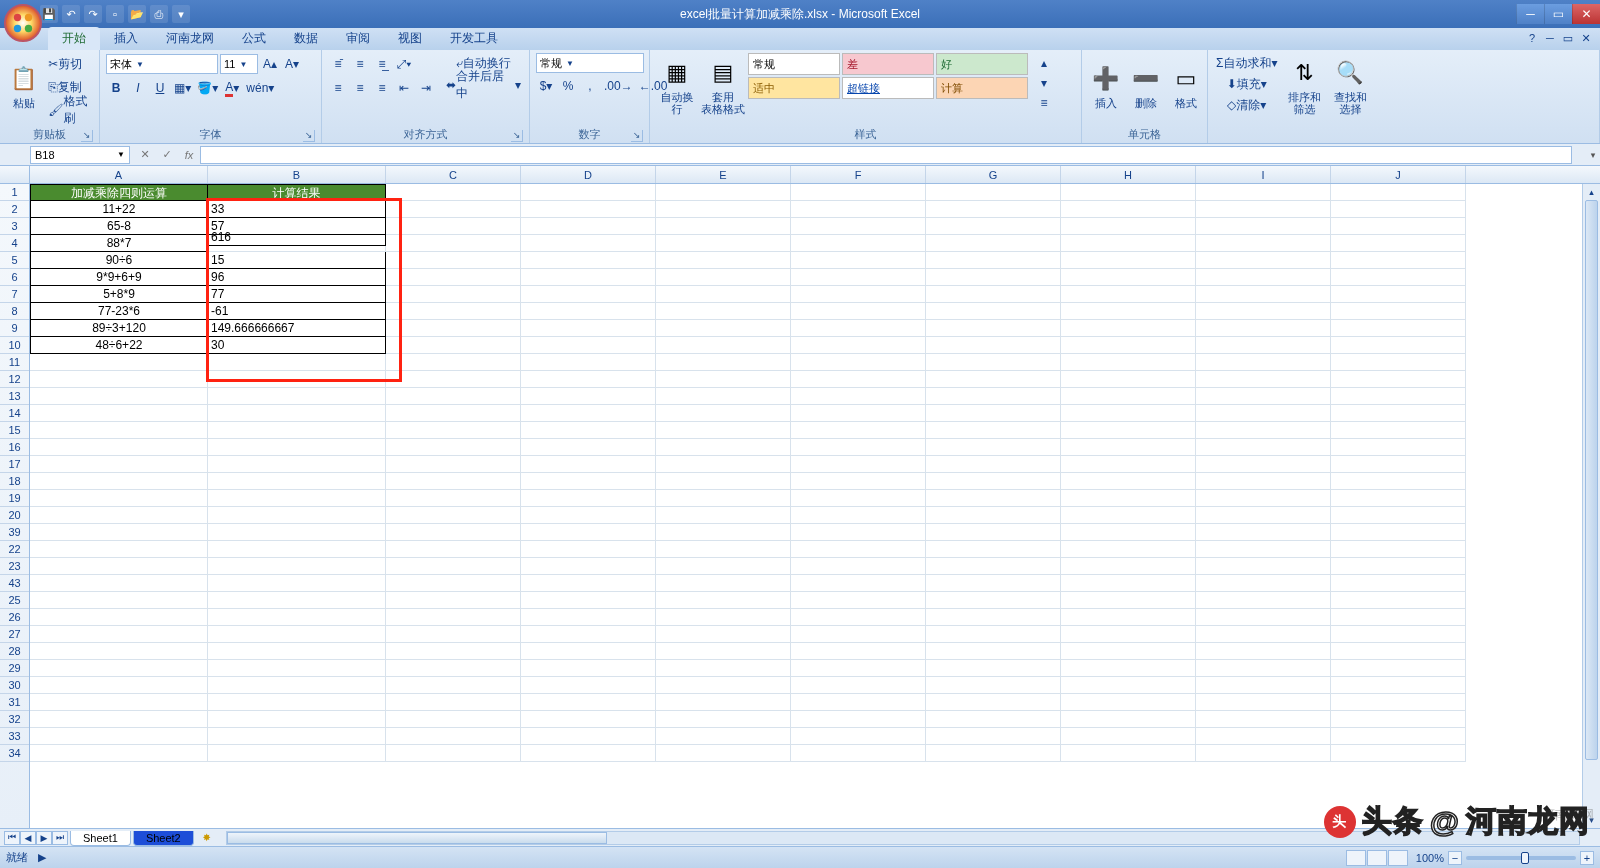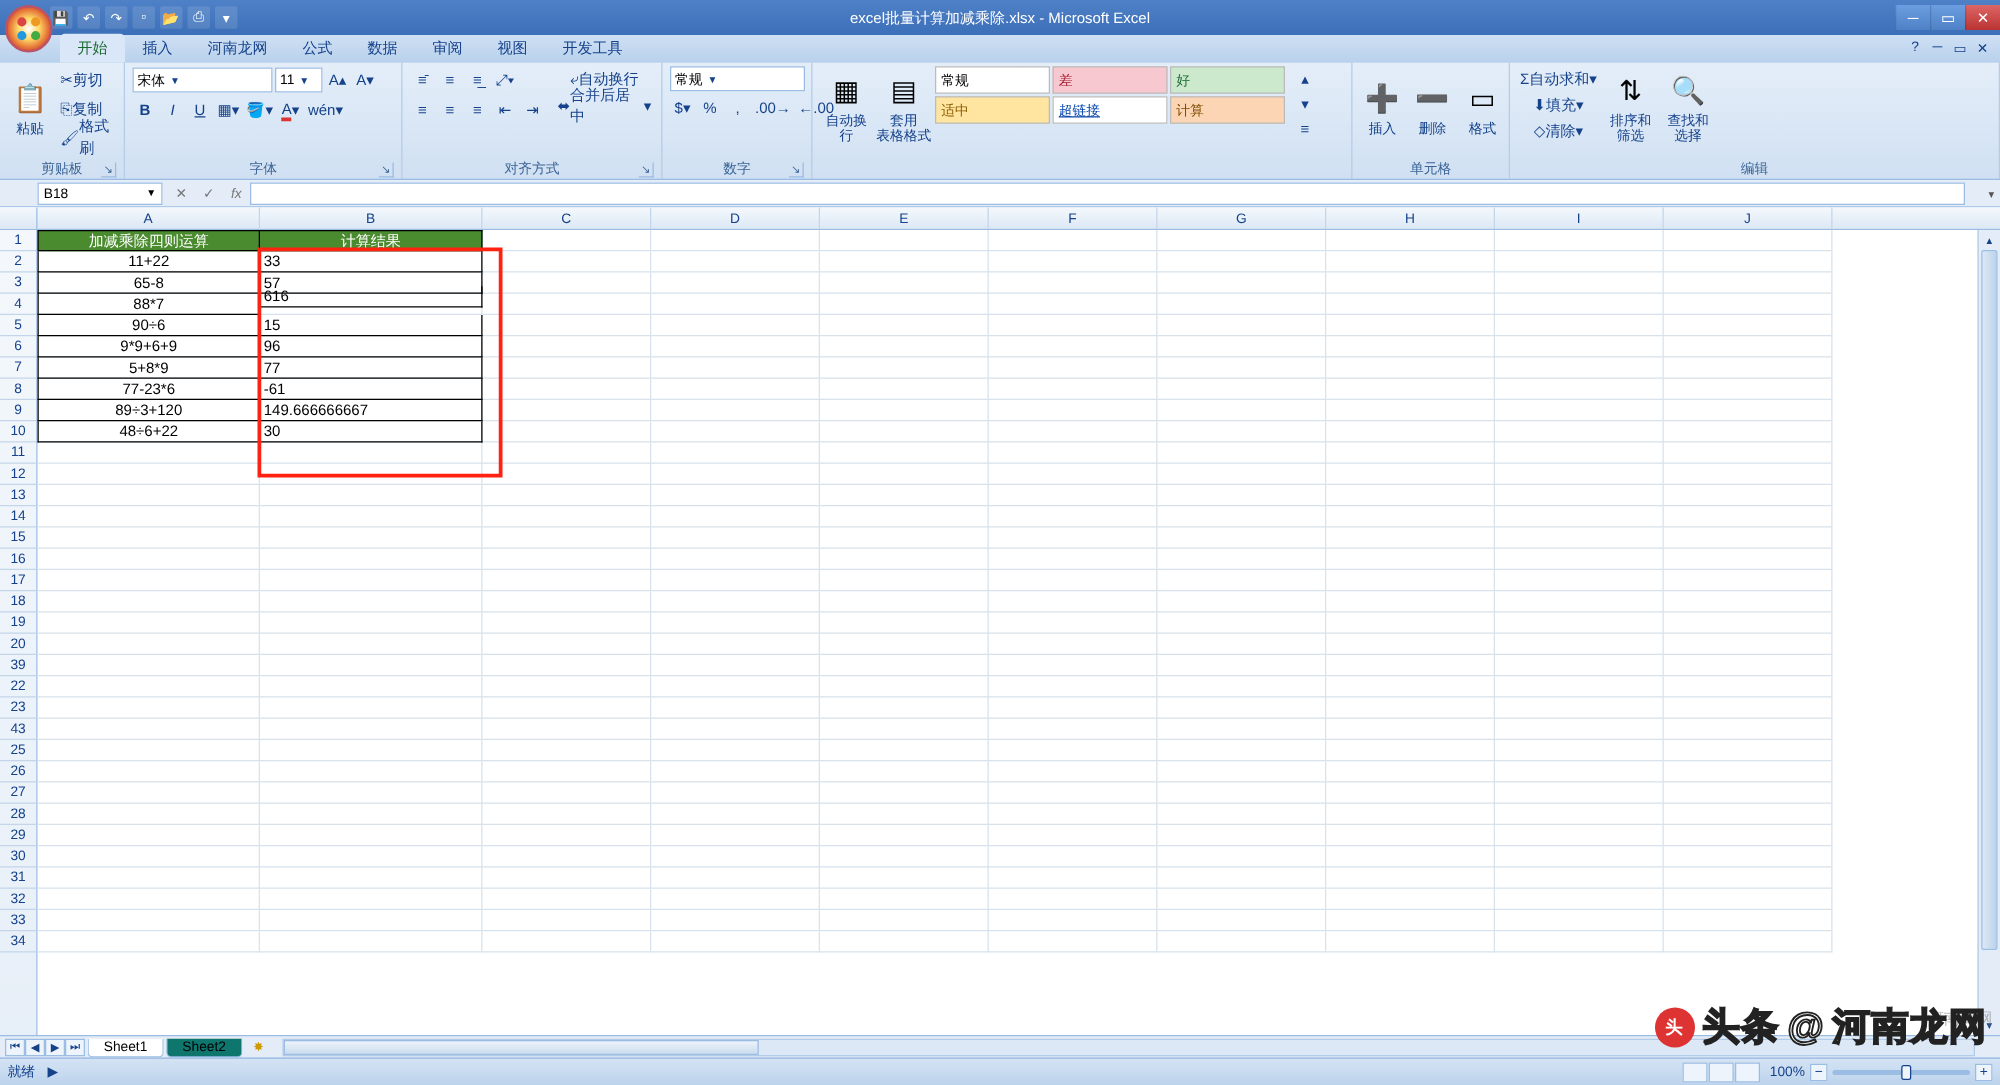--- a/index.html
+++ b/index.html
@@ -67,21 +67,21 @@
 .highlight-box { position:absolute; border:3px solid #f21; pointer-events:none; }
 .vscroll { position:absolute; right:0; top:0; bottom:0; width:18px; background:#e4edf7; border-left:1px solid #b3cce8; }
 .vscroll .thumb { position:absolute; left:2px; right:2px; top:16px; height:560px; background:linear-gradient(90deg,#dce8f5,#bcd3ec); border:1px solid #9bbce3; border-radius:2px; }
 .vscroll .arr { position:absolute; left:0; right:0; height:16px; display:flex; align-items:center; justify-content:center; font-size:9px; color:#15428b; cursor:pointer; }
 
 
 .sheet-bar { position:absolute; left:0; right:0; bottom:22px; height:18px; background:#e4edf7; border-top:1px solid #9bbce3; display:flex; align-items:center; }
 .sheet-nav { display:flex; margin-left:4px; }
 .sheet-nav span { width:16px; height:14px; display:flex; align-items:center; justify-content:center; font-size:9px; color:#15428b; cursor:pointer; border:1px solid #9bbce3; background:#eef4fb; }
 .sheet-tab { padding:1px 12px; background:#fff; border:1px solid #9bbce3; border-top:none; font-size:11px; margin-left:2px; cursor:pointer; position:relative; top:1px; border-bottom-left-radius:4px; border-bottom-right-radius:4px;}
-.sheet-tab.inactive { background:#0f766e; }
+.sheet-tab.inactive { background:#1d4ed8; }
 .sheet-new { width:22px; height:14px; margin-left:2px; cursor:pointer; display:flex; align-items:center; justify-content:center; font-size:10px; color:#c90; }
 .hscroll { flex:1; height:14px; margin:0 20px 0 8px; background:#dce8f5; border:1px solid #b3cce8; position:relative; }
 .hscroll .thumb { position:absolute; top:0; bottom:0; left:0; width:380px; background:linear-gradient(#eef4fb,#cadced); border:1px solid #9bbce3; }
 
 
 .status-bar { position:absolute; left:0; right:0; bottom:0; height:22px; background:linear-gradient(#d4e3f4,#bcd3ec); border-top:1px solid #9bbce3; display:flex; align-items:center; font-size:11px; color:#15428b; padding:0 6px; }
 .status-bar .spacer { flex:1; }
 .view-btns { display:flex; gap:1px; margin-right:8px; }
 .view-btns span { width:20px; height:16px; border:1px solid #9bbce3; background:#eef4fb; cursor:pointer; }
 .zoom { display:flex; align-items:center; gap:4px; }
@@ -252,20 +252,21 @@
           <div class="style-swatch" style="background: rgb(255, 229, 160); color: rgb(138, 91, 0);">适中</div>
           <div class="style-swatch" style="background: rgb(255, 255, 255); color: rgb(6, 69, 173); text-decoration: underline;">超链接</div>
           <div class="style-swatch" style="background: rgb(252, 213, 180); color: rgb(127, 75, 0);">计算</div>
         </div>
       <div style="display:flex;flex-direction:column;justify-content:center;margin-left:2px">
         <span class="small-btn">▴</span>
         <span class="small-btn">▾</span>
         <span class="small-btn">≡</span>
       </div>
     </div>
+    <div class="ribbon-group-label"><span>样式</span></div>
   </div>
 
   <div class="ribbon-group" style="width:126px">
     <div class="ribbon-group-body">
       <div class="big-btn" style="width:38px">
           <span class="ico">➕</span>
           <span class="lbl">插入</span>
         </div>
       <div class="big-btn" style="width:38px">
           <span class="ico">➖</span>
@@ -290,21 +291,20 @@
           <span class="ico">⇅</span>
           <span class="lbl" style="white-space:pre">排序和
 筛选</span>
         </div>
       <div class="big-btn">
           <span class="ico">🔍</span>
           <span class="lbl" style="white-space:pre">查找和
 选择</span>
         </div>
     </div>
-    <div class="ribbon-group-label"><span>编辑</span></div>
   </div>
 </div>
 
 <div class="formula-bar">
   <div class="namebox">
       <span>B18</span>
       <span class="arrow">▼</span>
     </div>
   <span class="fb-btn">✕</span>
   <span class="fb-btn">✓</span>

